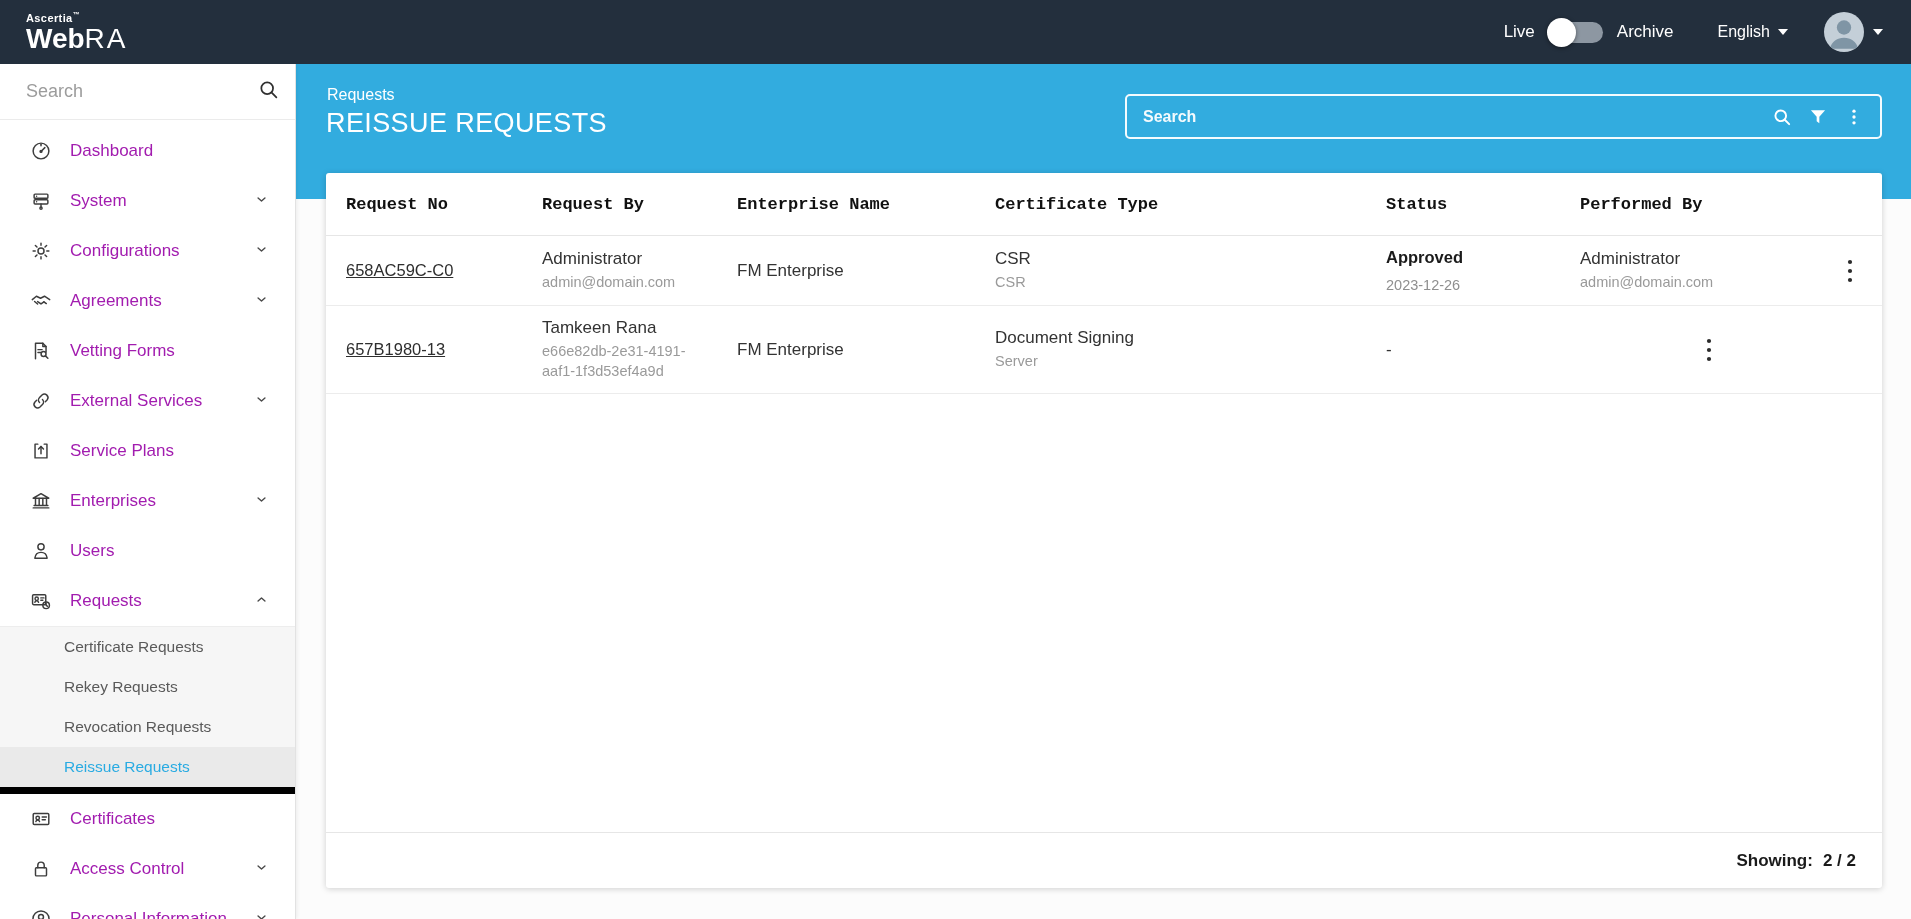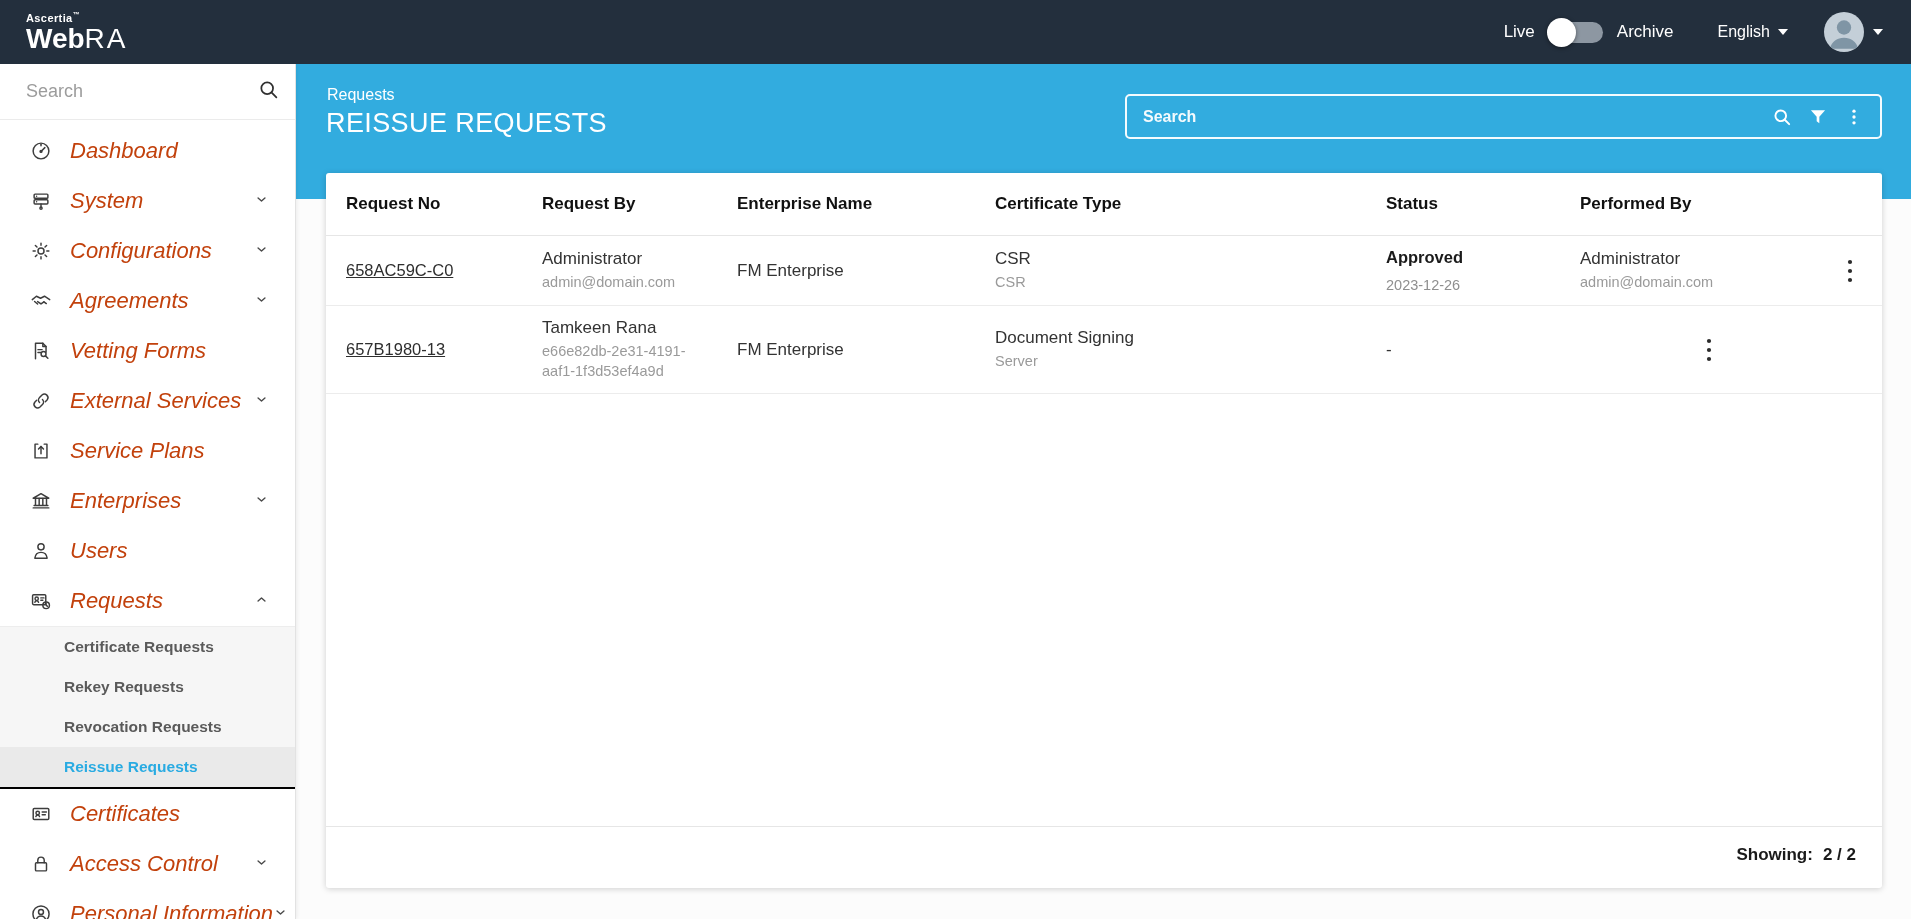--- a/index.html
+++ b/index.html
@@ -56,23 +56,23 @@
   }
   .sb-search input::placeholder { color:#9c9c9c; }
   .sb-search-icon svg { width:21px; height:21px; stroke:#2f2f2f; stroke-width:2; fill:none; stroke-linecap:round; }
   .nav { padding-top:6px; }
   .nav-item {
     height:50px; display:flex; align-items:center;
     padding:0 26px 0 30px; cursor:pointer;
   }
   .nav-icon { width:22px; height:22px; margin-right:18px; flex:none; }
   .nav-icon svg { width:22px; height:22px; fill:none; stroke:#3d3d3d; stroke-width:1.6; stroke-linecap:round; stroke-linejoin:round; }
-  .nav-label { flex:1; font-size:22px; color:#c2410c; white-space:nowrap;font-style:italic; }
+  .nav-label { flex:1; font-size:17px; color:#a21caf; white-space:nowrap; }
   .chev svg { width:15px; height:15px; fill:none; stroke:#4a4a4a; stroke-width:2.2; stroke-linecap:round; stroke-linejoin:round; }
-  .submenu { background:#f6f6f6; border-top:1px solid #ededed; border-bottom:2px solid #000000;font-weight:bold; }
+  .submenu { background:#f6f6f6; border-top:1px solid #ededed; border-bottom:7px solid #000000; }
   .submenu-item {
     height:40px; display:flex; align-items:center; padding-left:64px;
     font-size:15.5px; color:#5a5a5a; cursor:pointer; white-space:nowrap;
   }
   .submenu-item.active { background:#eaeaea; color:#29ABE2; }
 
   
   .band {
     position:absolute; left:296px; top:64px; width:1615px; height:135px;
     background:#32ACDF; z-index:5;
@@ -96,33 +96,33 @@
   .card {
     position:absolute; left:326px; top:173px; width:1556px; height:715px;
     background:#fff; border-radius:3px; box-shadow:0 1px 6px rgba(0,0,0,.18);
     z-index:10;
   }
   .trow {
     display:grid;
     grid-template-columns:196px 195px 258px 391px 194px 258px 1fr;
     padding:0 20px; align-items:center;
   }
-  .thead { height:63px; border-bottom:1px solid #e6e6e6; }
+  .thead { height:63px; border-bottom:1px solid #e6e6e6;font-family:Liberation Mono, monospace; }
   .th { font-size:17px; font-weight:bold; color:#111; padding-right:24px; white-space:nowrap; }
   .drow { border-bottom:1px solid #ececec; padding-top:12px; padding-bottom:12px; }
   .cell { padding-right:28px; }
   .cp { font-size:17px; color:#333; }
   .cs { font-size:14.5px; color:#9a9a9a; margin-top:4px; line-height:1.35; }
   .reqno { font-size:16.5px; color:#2e2e2e; text-decoration:underline; cursor:pointer; }
   .st { font-size:16.5px; font-weight:bold; color:#1a1a1a; }
   .sd { font-size:14.5px; color:#8f8f8f; margin-top:10px; }
   .kebab-btn { justify-self:center; cursor:pointer; padding:4px 6px; background:none; border:none; }
   .kebab-btn svg { width:6px; height:24px; display:block; }
   .card-footer {
-    position:absolute; left:0; right:0; bottom:6px; height:56px;
+    position:absolute; left:0; right:0; bottom:0; height:56px;
     border-top:1px solid #e6e6e6;
     display:flex; align-items:center; justify-content:flex-end;
     padding-right:26px; gap:10px;
     font-size:17px; font-weight:bold; color:#1a1a1a;
   }
 </style>
 </head>
 <body>
 
 <header class="topbar">

